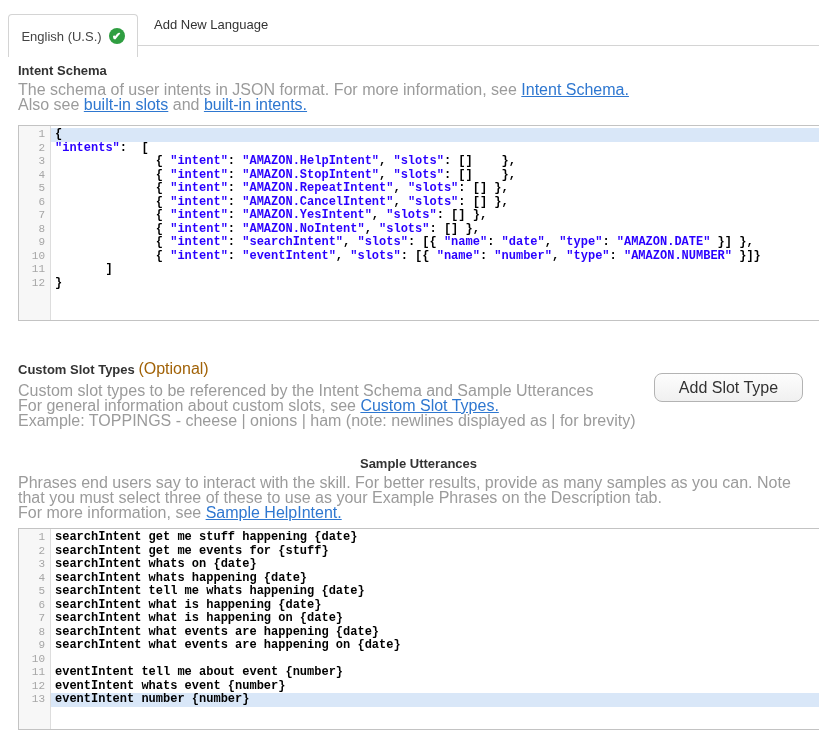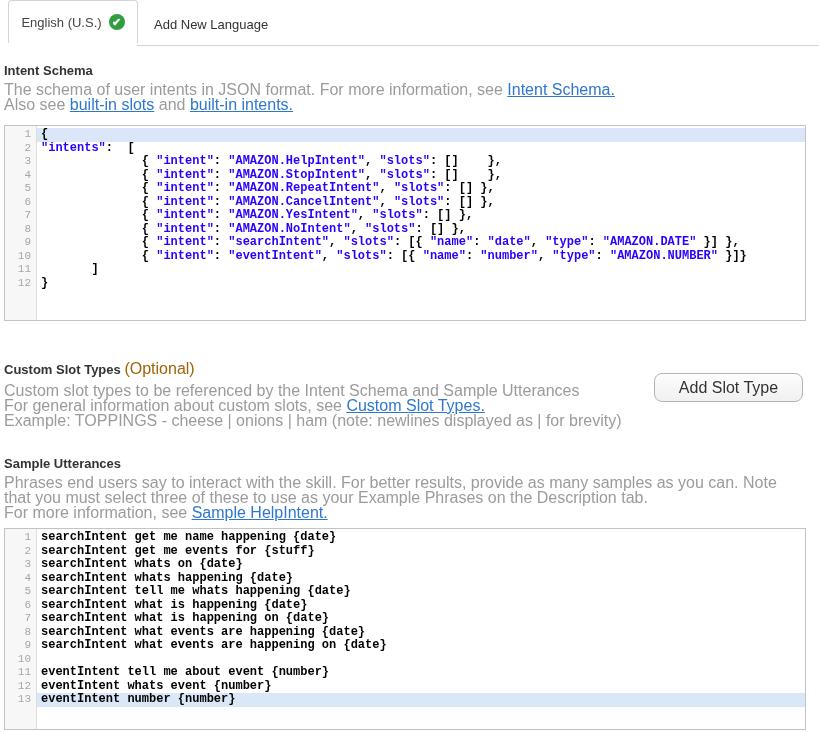--- a/index.html
+++ b/index.html
@@ -6,37 +6,37 @@
   html,body { background:#fff; }
   body {
     width:819px; height:732px; overflow:hidden; position:relative;
     font-family:"Liberation Sans", sans-serif; color:#333;
   }
 
   
   .tabbar { position:relative; height:46px; }
   .tabbar .bottom-line { position:absolute; left:137px; right:0; bottom:0; height:0; border-bottom:1px solid #d4d4d4; }
   .tab-active {
-    position:absolute; left:8px; top:0; width:130px; height:43px;
+    position:absolute; left:8px; top:14px; width:130px; height:43px;
     background:#fff; border:1px solid #d4d4d4; border-bottom:none;
     border-radius:4px 4px 0 0; display:flex; align-items:center; justify-content:center;
     gap:7px; font-size:13px; color:#444; cursor:default;
   }
   .tab-inactive {
     position:absolute; left:136px; top:3px; height:42px; padding:0 18px;
     display:flex; align-items:center; font-size:13px; color:#333; cursor:pointer;
   }
   .chk {
     display:inline-block; width:16px; height:16px; border-radius:50%;
     background:#2f9e41; color:#fff; font-size:11px; line-height:16px;
     text-align:center; font-weight:bold;
   }
 
   
-  .section { margin-left:4px; }
+  .section { margin-left:18px; }
   .sec-head { font-size:13px; font-weight:bold; color:#333; }
   .optional { font-weight:normal; color:#a16207; font-size:16px; }
   .desc { font-size:16px; color:#9b9b9b; line-height:15px; max-width:795px; }
   .desc a { color:#2e77d0; text-decoration:underline; cursor:pointer; }
 
   #intent-section { margin-top:17px; }
   #intent-section .sec-head { margin-bottom:4px; }
 
   
   .editor {
@@ -62,21 +62,21 @@
   #slots-section .sec-head { margin-bottom:5px; }
   .btn {
     position:absolute; right:16px; top:13px; width:149px; height:29px;
     border:1px solid #b3b3b3; border-radius:8px;
     background:linear-gradient(#fdfdfd,#f0f0f0);
     font-family:"Liberation Sans",sans-serif; font-size:16px; color:#333; cursor:pointer;
   }
 
   
   #utterances-section { margin-top:28px; }
-  #utterances-section .sec-head { margin-bottom:4px; }
+  #utterances-section .sec-head { margin-bottom:4px;text-align:center; }
 </style>
 </head>
 <body>
 
 <div class="tabbar">
   <div class="bottom-line"></div>
   <div class="tab-active">
     <span>English (U.S.)</span>
     <span class="chk">✔</span>
   </div>
@@ -156,21 +156,21 @@
         <div class="ln">6</div>
         <div class="ln">7</div>
         <div class="ln">8</div>
         <div class="ln">9</div>
         <div class="ln">10</div>
         <div class="ln">11</div>
         <div class="ln">12</div>
         <div class="ln">13</div>
       </div>
     <div class="code-col">
-        <div class="cl">searchIntent get me name happening {date}</div>
+        <div class="cl">searchIntent get me stuff happening {date}</div>
         <div class="cl">searchIntent get me events for {stuff}</div>
         <div class="cl">searchIntent whats on {date}</div>
         <div class="cl">searchIntent whats happening {date}</div>
         <div class="cl">searchIntent tell me whats happening {date}</div>
         <div class="cl">searchIntent what is happening {date}</div>
         <div class="cl">searchIntent what is happening on {date}</div>
         <div class="cl">searchIntent what events are happening {date}</div>
         <div class="cl">searchIntent what events are happening on {date}</div>
         <div class="cl"></div>
         <div class="cl">eventIntent tell me about event {number}</div>

